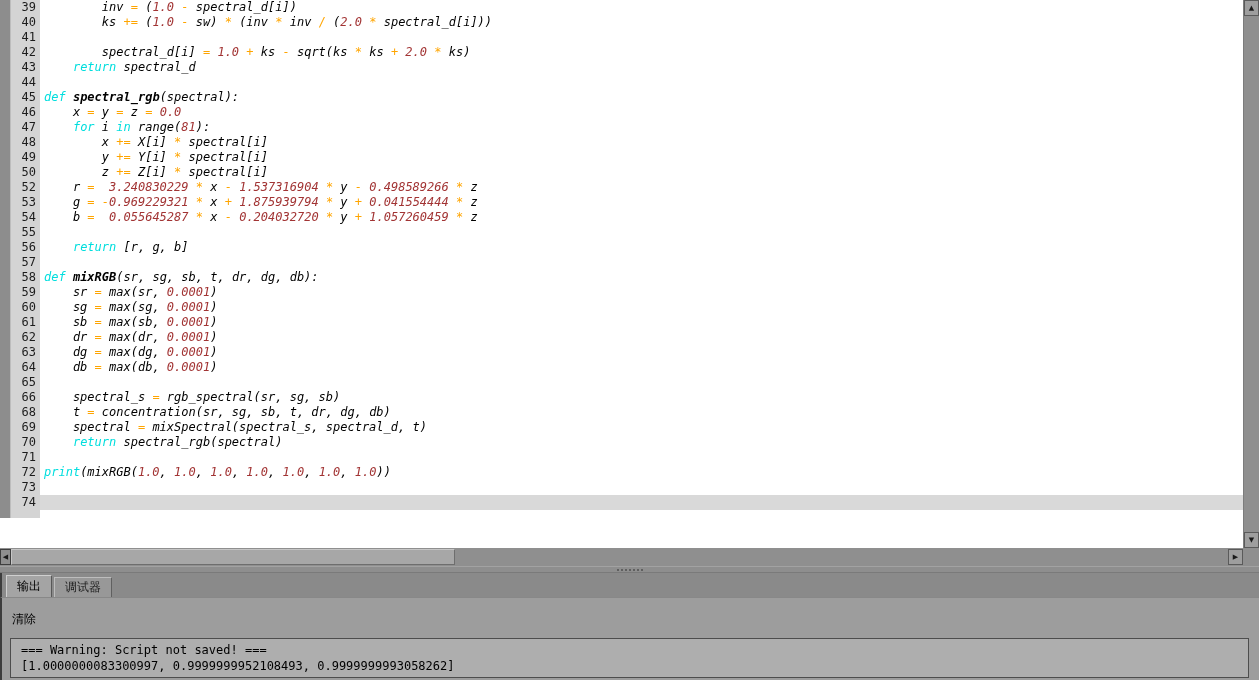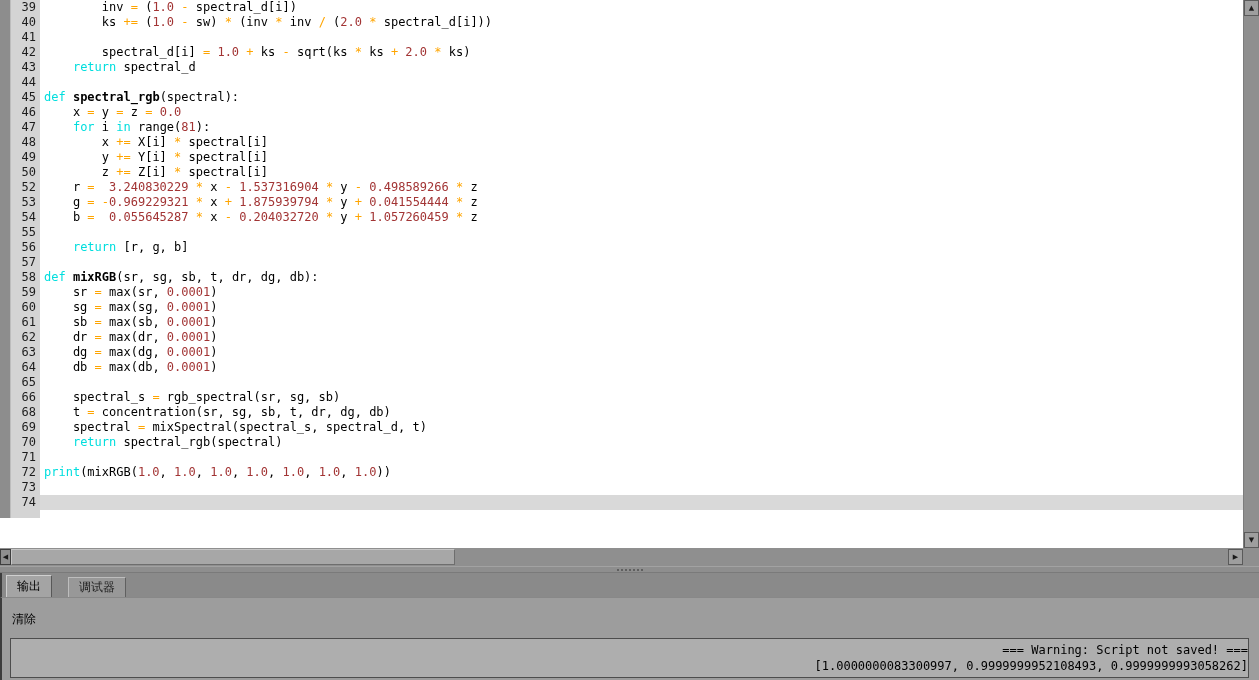--- a/index.html
+++ b/index.html
@@ -7,21 +7,21 @@
        font-family:"DejaVu Sans Mono", monospace;}
   .window{position:relative;width:1259px;height:680px;background:#c4b5fd;}
 
   
   .editor{position:absolute;left:0;top:0;width:1259px;height:548px;background:#ffffff;}
   .code-lines{position:absolute;left:0;top:0;width:1243px;height:548px;overflow:hidden;}
   .code-line{display:flex;height:15px;font:12px/15px "DejaVu Sans Mono", monospace;}
   .fold{width:11px;flex:none;background:#8d8d8d;border-right:1px solid #bdbdbd;box-sizing:border-box;}
   .num{width:29px;flex:none;background:#d4d4d4;color:#1c1c1c;text-align:right;
        padding-right:4px;box-sizing:border-box;}
-  .code{flex:1;background:#ffffff;padding-left:4px;white-space:pre;color:#000;}
+  .code{flex:1;background:#ffffff;padding-left:4px;white-space:pre;color:#000;font-style:italic;}
   .code-line.current .code{background:#d9d9d9;}
   .code-line.filler{height:8px;}
   .tok-p{color:#000000;}
   .tok-k{color:#00dede;margin-top:13px;}
   .tok-f{color:#000000;font-weight:bold;}
   .tok-n{color:#a23434;}
   .tok-o{color:#ffa500;}
 
   
   .vscroll{position:absolute;left:1243px;top:0;width:16px;height:548px;background:#8f8f8f;
@@ -49,35 +49,35 @@
             border-top:1px solid #a2a2a2;border-bottom:1px solid #7a7a7a;box-sizing:border-box;
             display:flex;align-items:center;justify-content:center;}
   .dots{display:flex;gap:2px;}
   .dot{width:2px;height:2px;background:#5f5f5f;}
 
   
   .tabbar{position:absolute;left:0;top:573px;width:1259px;height:24px;background:#8a8a8a;
           display:flex;align-items:flex-end;padding-left:4px;box-sizing:border-box;
           border-left:2px solid #3d3d3d;}
   .tab{box-sizing:border-box;display:flex;align-items:center;justify-content:center;
-       padding:0 10px;font:12px "DejaVu Sans", sans-serif;color:#000;margin-right:16px;}
+       padding:0 10px;font:12px "DejaVu Sans", sans-serif;color:#000;margin-right:2px;}
   .tab.active{height:22px;background:#a4a4a4;border:1px solid #585858;border-bottom:none;
               border-top-color:#cfcfcf;border-left-color:#cfcfcf;}
   .tab.inactive{height:20px;background:#989898;border:1px solid #606060;border-bottom:none;
               border-top-color:#bdbdbd;border-left-color:#bdbdbd;color:#1d1d1d;}
 
   
   .panel{position:absolute;left:0;top:597px;width:1259px;height:83px;background:#9d9d9d;
          border-left:2px solid #3d3d3d;border-top:1px solid #888;box-sizing:border-box;}
   .clear-btn{position:absolute;left:10px;top:13px;font:12px "DejaVu Sans", sans-serif;
              color:#000;cursor:default;}
   .console{position:absolute;left:8px;top:40px;width:1239px;height:40px;background:#aeaeae;
            border:1px solid #4d4d4d;box-sizing:border-box;padding:3px 0 0 10px;
            font:12px/16px "DejaVu Sans Mono", monospace;color:#000;overflow:hidden;}
-  .out-line{white-space:pre;text-align:right;}
+  .out-line{white-space:pre;}
 </style>
 </head>
 <body>
 
 <div class="window">
 
   <div class="editor">
     <div class="code-lines">
         <div class="code-line">
           <span class="fold"></span>

